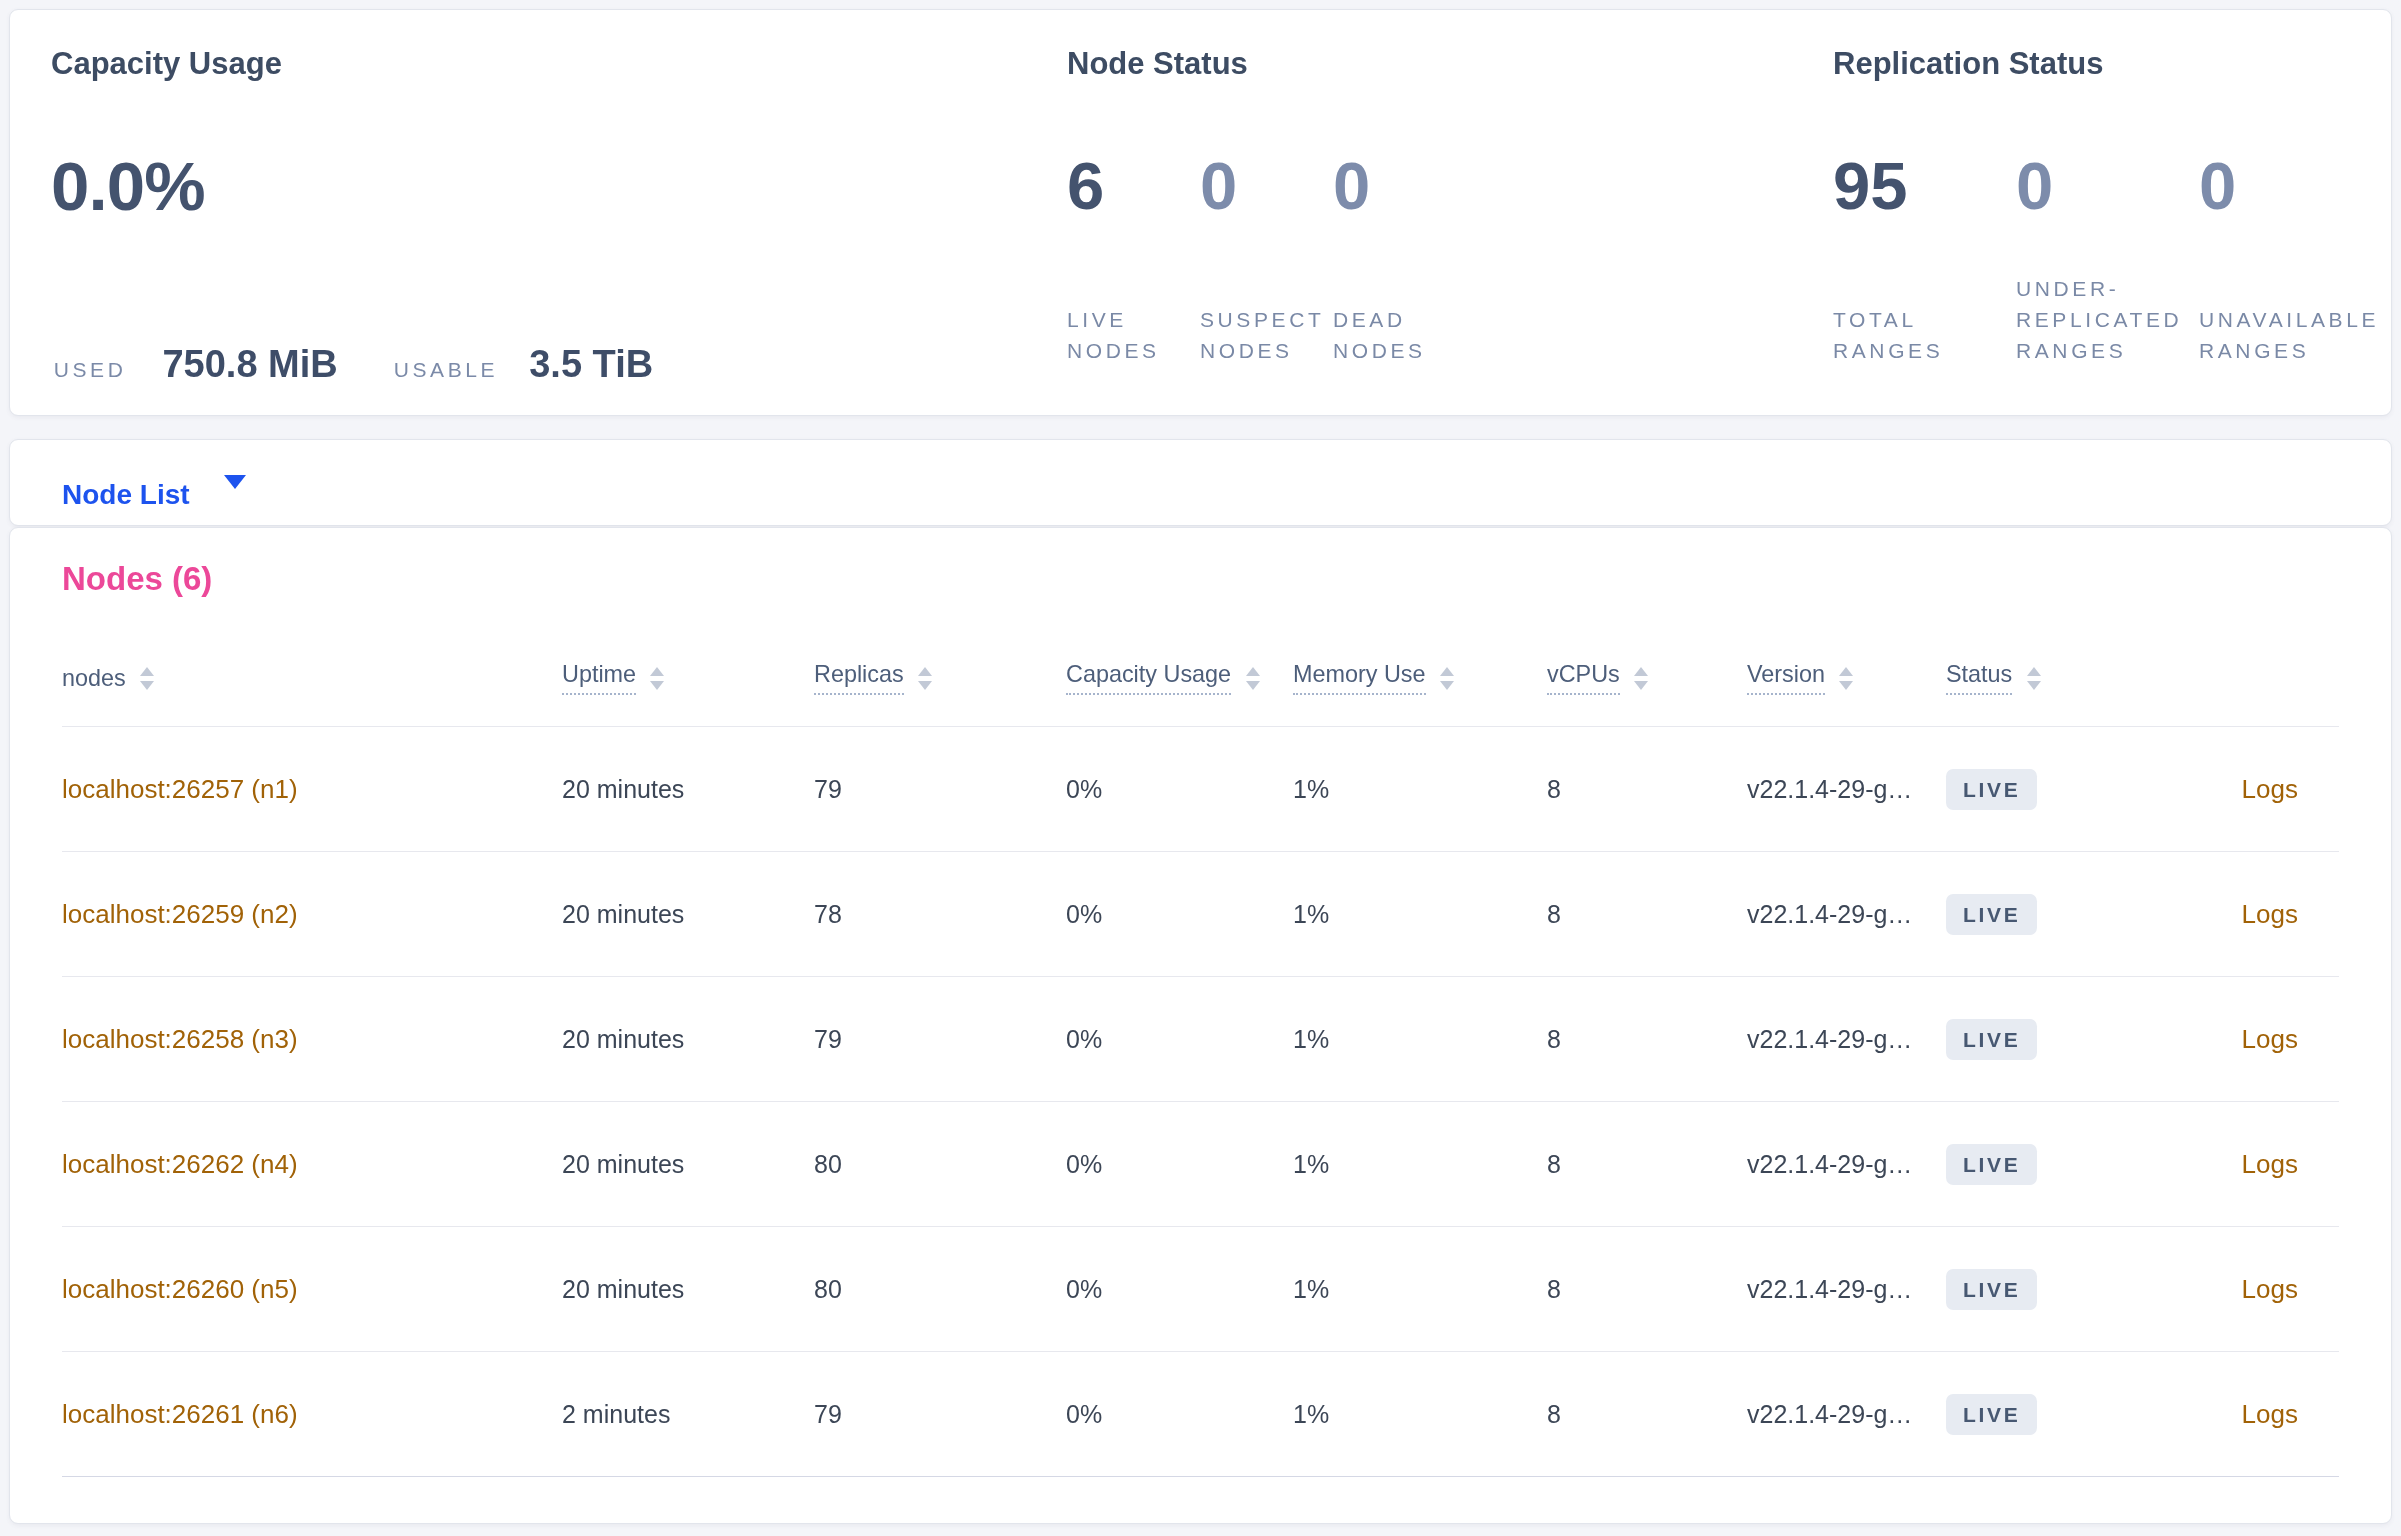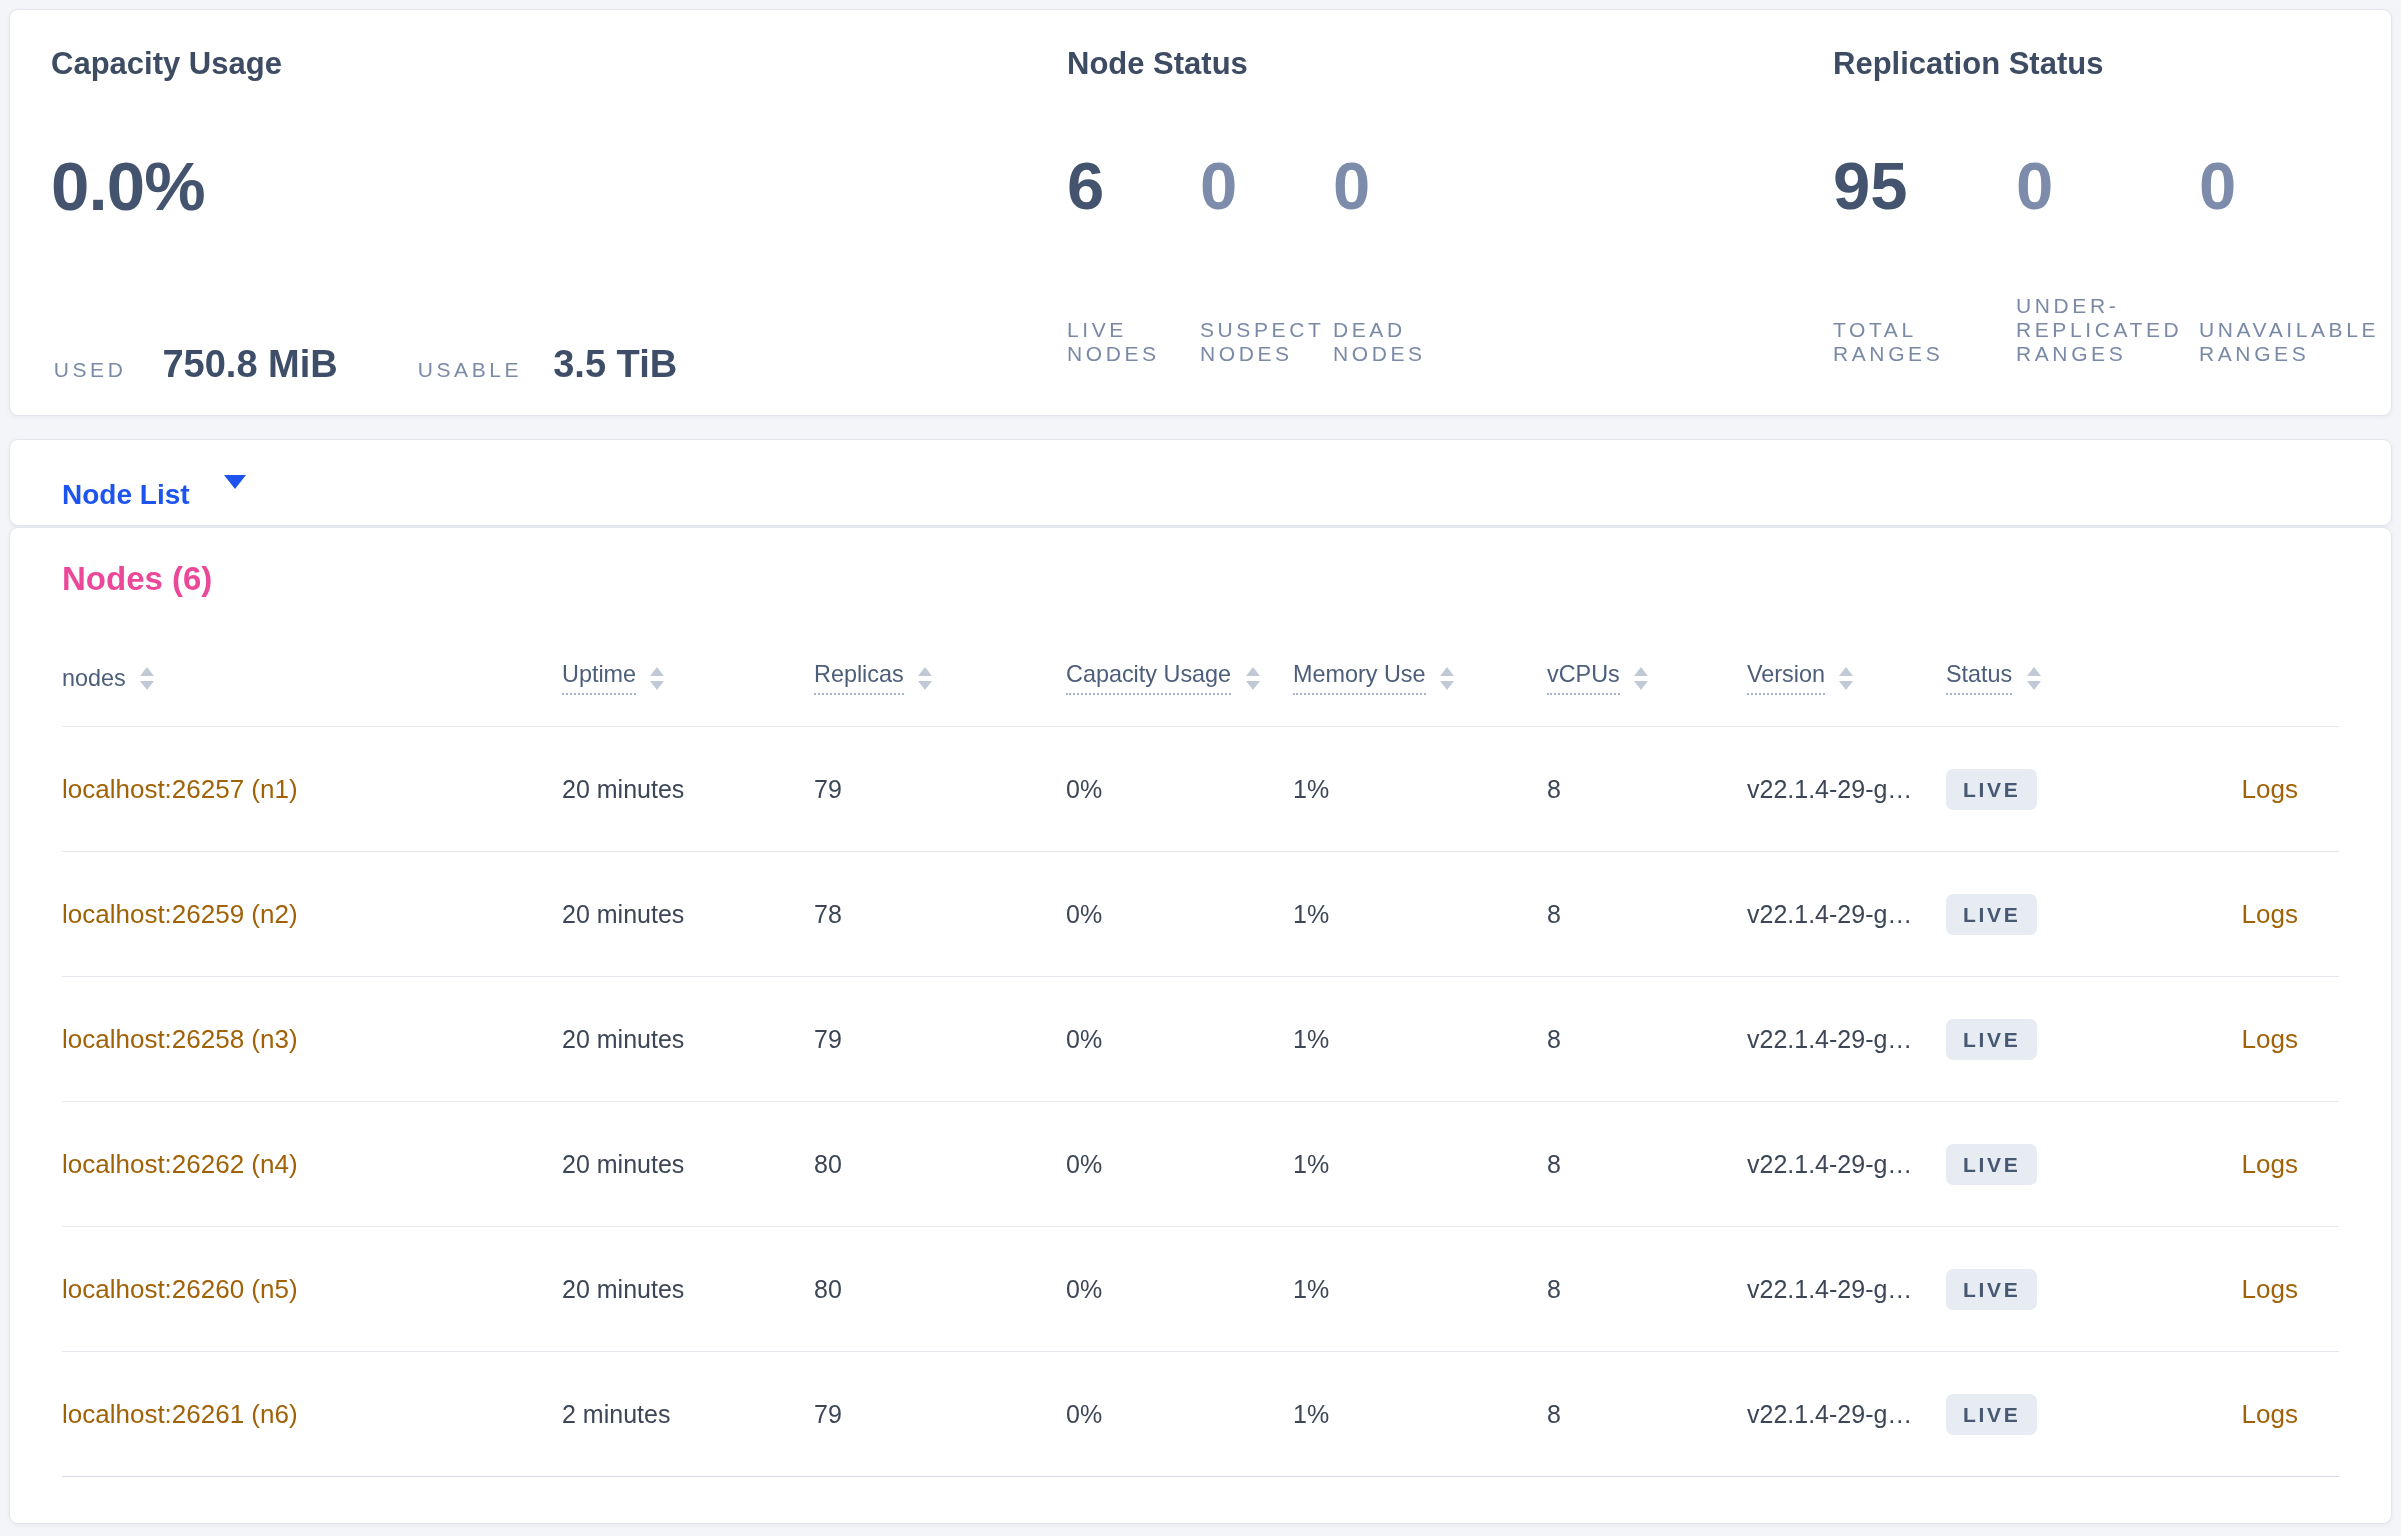--- a/index.html
+++ b/index.html
@@ -33,30 +33,30 @@
   .cap-bar-dark { position:absolute; right:0; top:0; height:100%; width:15%; background:#cdd0dc; }
   .cap-ticks { position:relative; height:14.4px; margin-top:8px; }
   .cap-tick { position:absolute; width:2.7px; height:13.5px; background:#93a0ba; }
   .t0{left:0;} .t1{left:28.3%;} .t2{left:56.5%;} .t3{left:85%;}
   .cap-ticklabels { position:relative; height:27px; margin-top:7.2px; }
   .cap-ticklabel { position:absolute; transform:translateX(-50%); font-size:22.5px; color:#5d6e8f; white-space:nowrap; }
   .cap-stats { position:absolute; left:2.7px; top:297px; display:flex; align-items:baseline; white-space:nowrap; }
   .caps-label { font-size:21px; letter-spacing:3.6px; color:#7b8aa8; }
   .caps-value { font-size:38px; font-weight:600; color:#3e4d68; margin-left:36px; }
   .caps-value.second { margin-left:0; }
-  .cap-stats .caps-label.usable { margin-left:80px;text-align:right; }
+  .cap-stats .caps-label.usable { margin-left:56px;text-align:right; }
 
   .stat-row { position:absolute; left:0; top:104px; display:flex; }
   .stat { display:flex; flex-direction:column; height:216px; }
   .panel-nodes .stat { width:133px; }
   .panel-replication .stat { width:183px; }
   .panel-replication .stat:last-child { width:193px; }
   .stat-number { font-size:67px; line-height:72px; font-weight:600; color:#44536e; }
   .stat-number.muted { color:#7d8cab; }
-  .stat-label { margin-top:auto; font-size:21px; line-height:24px; letter-spacing:3.6px; color:#7a89a6; }
+  .stat-label { margin-top:auto; font-size:21px; line-height:31px; letter-spacing:3.6px; color:#7a89a6; }
 
   
   .nodelist-card { height:87px; display:flex; align-items:center; padding-left:52px; margin-bottom:1.8px; border-radius:9px; }
   .nodelist-trigger { display:inline-flex; align-items:center; cursor:pointer; }
   .nodelist-label { font-size:28px; font-weight:600; color:#1d53ee;margin-top:26px; }
   .nodelist-caret { width:0; height:0; margin-left:34px; border-left:11.7px solid transparent; border-right:11.7px solid transparent; border-top:14.4px solid #1d53ee; }
 
   
   .nodes-card { height:997px; padding:0 52px; border-radius:9px; }
   .nodes-title { padding-top:32px; font-size:33px; font-weight:600; color:#ec4899; }

